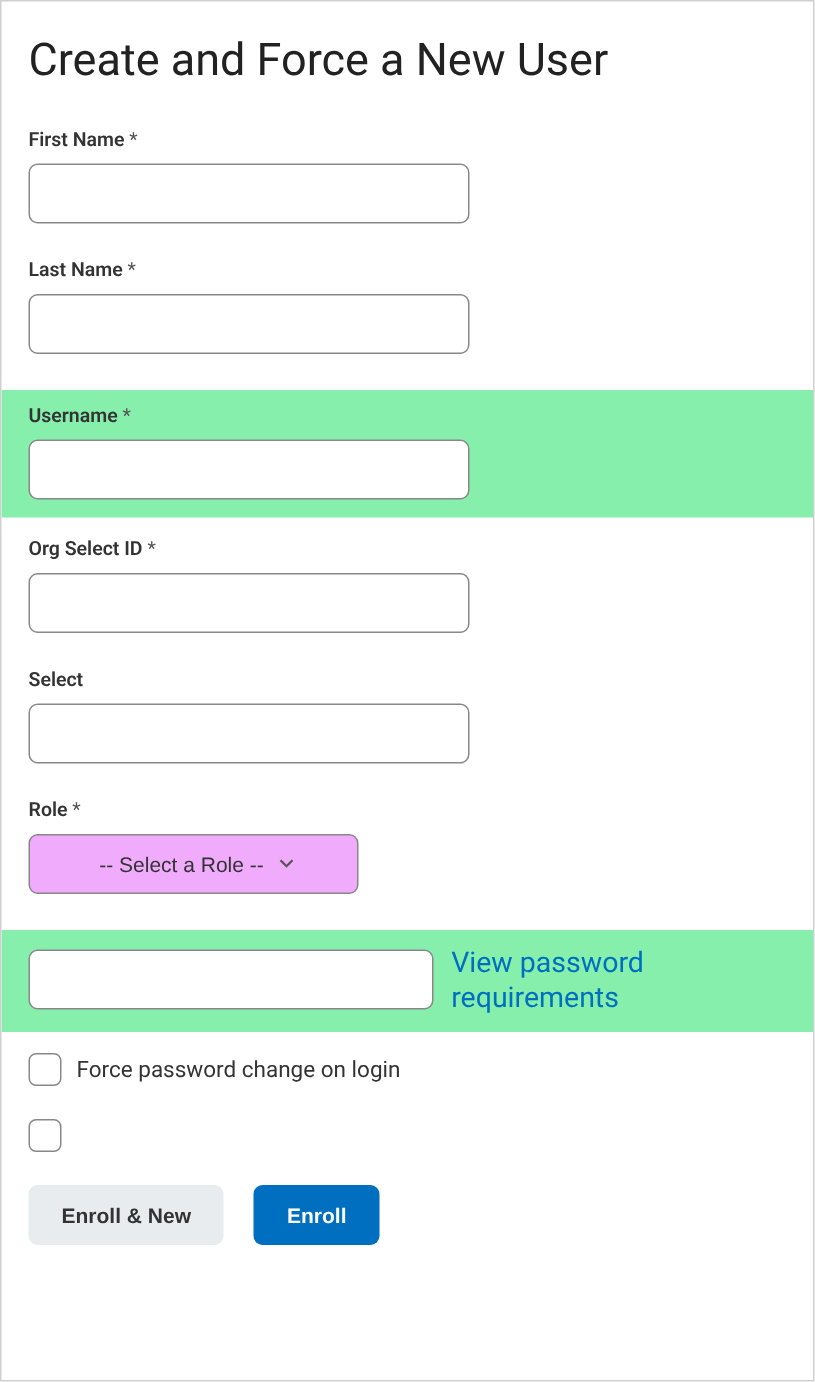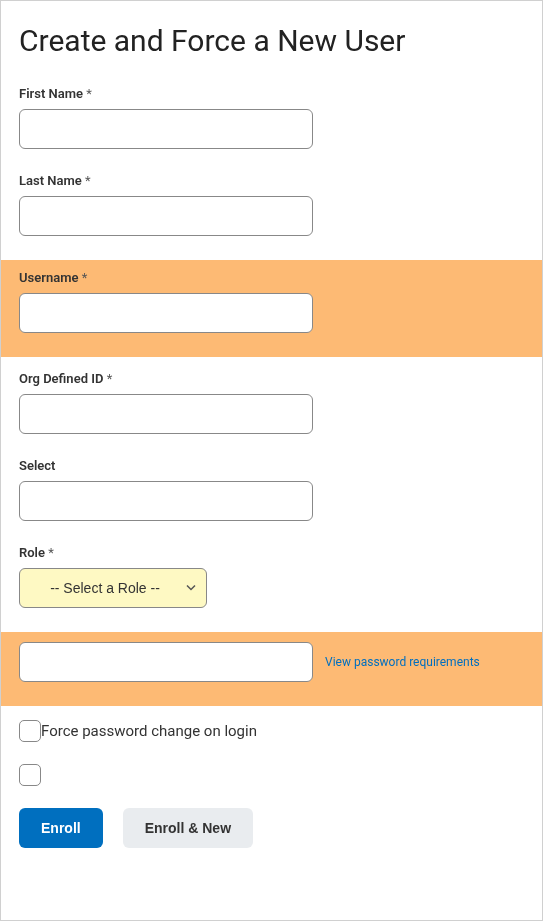--- a/index.html
+++ b/index.html
@@ -19,24 +19,24 @@
       font-size: 30px;
       font-weight: 400;
       color: #222;
       margin-bottom: 28px;
       margin-top: 4px;
     }
     .field-group {
       margin-bottom: 24px;
     }
     .field-group.highlighted {
-      background: #fdba74;
+      background: #86efac;
       margin-left: -18px;
       margin-right: -18px;
-      padding: 10px 18px 24px 18px;
+      padding: 10px 18px 12px 18px;
       margin-bottom: 14px;
     }
     .field-label {
       display: block;
       font-size: 13px;
       font-weight: 600;
       color: #333;
       margin-bottom: 8px;
     }
     .field-label .req {
@@ -49,53 +49,54 @@
       border: 1px solid #888;
       border-radius: 6px;
       padding: 6px 10px;
       font-size: 14px;
     }
     .select-wrapper {
       position: relative;
       width: 190px;
     }
     .select-input {
-      width: 188px;
+      width: 220px;
       height: 40px;
       border: 1px solid #888;
       border-radius: 6px;
       padding: 6px 30px 6px 14px;
       font-size: 14px;
-      background: #fef9c3;
+      background: #f0abfc;
       appearance: none;
       -webkit-appearance: none;
       cursor: pointer;
       color: #333;
     }
     .select-wrapper .chevron {
       position: absolute;
       right: 12px;
       top: 50%;
       transform: translateY(-50%);
       pointer-events: none;
     }
     .password-row {
       display: flex;
       align-items: center;
       gap: 12px;
     }
     .link {
       color: #006fbf;
-      font-size: 12px;
+      font-size: 19px;
       text-decoration: none;
       cursor: pointer;
     }
     .checkbox-row {
       display: flex;
       align-items: center;
+      gap: 10px;
       margin-bottom: 22px;
     }
     .checkbox {
       width: 22px;
       height: 22px;
       border: 1px solid #888;
       border-radius: 5px;
       background: #fff;
       cursor: pointer;
       flex-shrink: 0;
@@ -152,21 +153,21 @@
 
 <div class="field-group highlighted">
   <label class="field-label">
     <span>Username</span> <span class="req">*</span>
   </label>
   <input type="text" class="text-input" value="" style="">
 </div>
 
 <div class="field-group spacer-top">
   <label class="field-label">
-    <span>Org Defined ID</span> <span class="req">*</span>
+    <span>Org Select ID</span> <span class="req">*</span>
   </label>
   <input type="text" class="text-input" value="" style="">
 </div>
 
 <div class="field-group">
   <label class="field-label">
     <span>Select</span> <span class="req"></span>
   </label>
   <input type="text" class="text-input" value="" style="">
 </div>
@@ -195,15 +196,15 @@
 <div class="checkbox-row">
   <div class="checkbox"></div>
   <label class="checkbox-label">Force password change on login</label>
 </div>
 
 <div class="checkbox-row">
   <div class="checkbox"></div>
 </div>
 
 <div class="button-row">
+  <button class="btn btn-secondary">Enroll &amp; New</button>
   <button class="btn btn-primary">Enroll</button>
-  <button class="btn btn-secondary">Enroll &amp; New</button>
 </div>
 
 </body></html>

